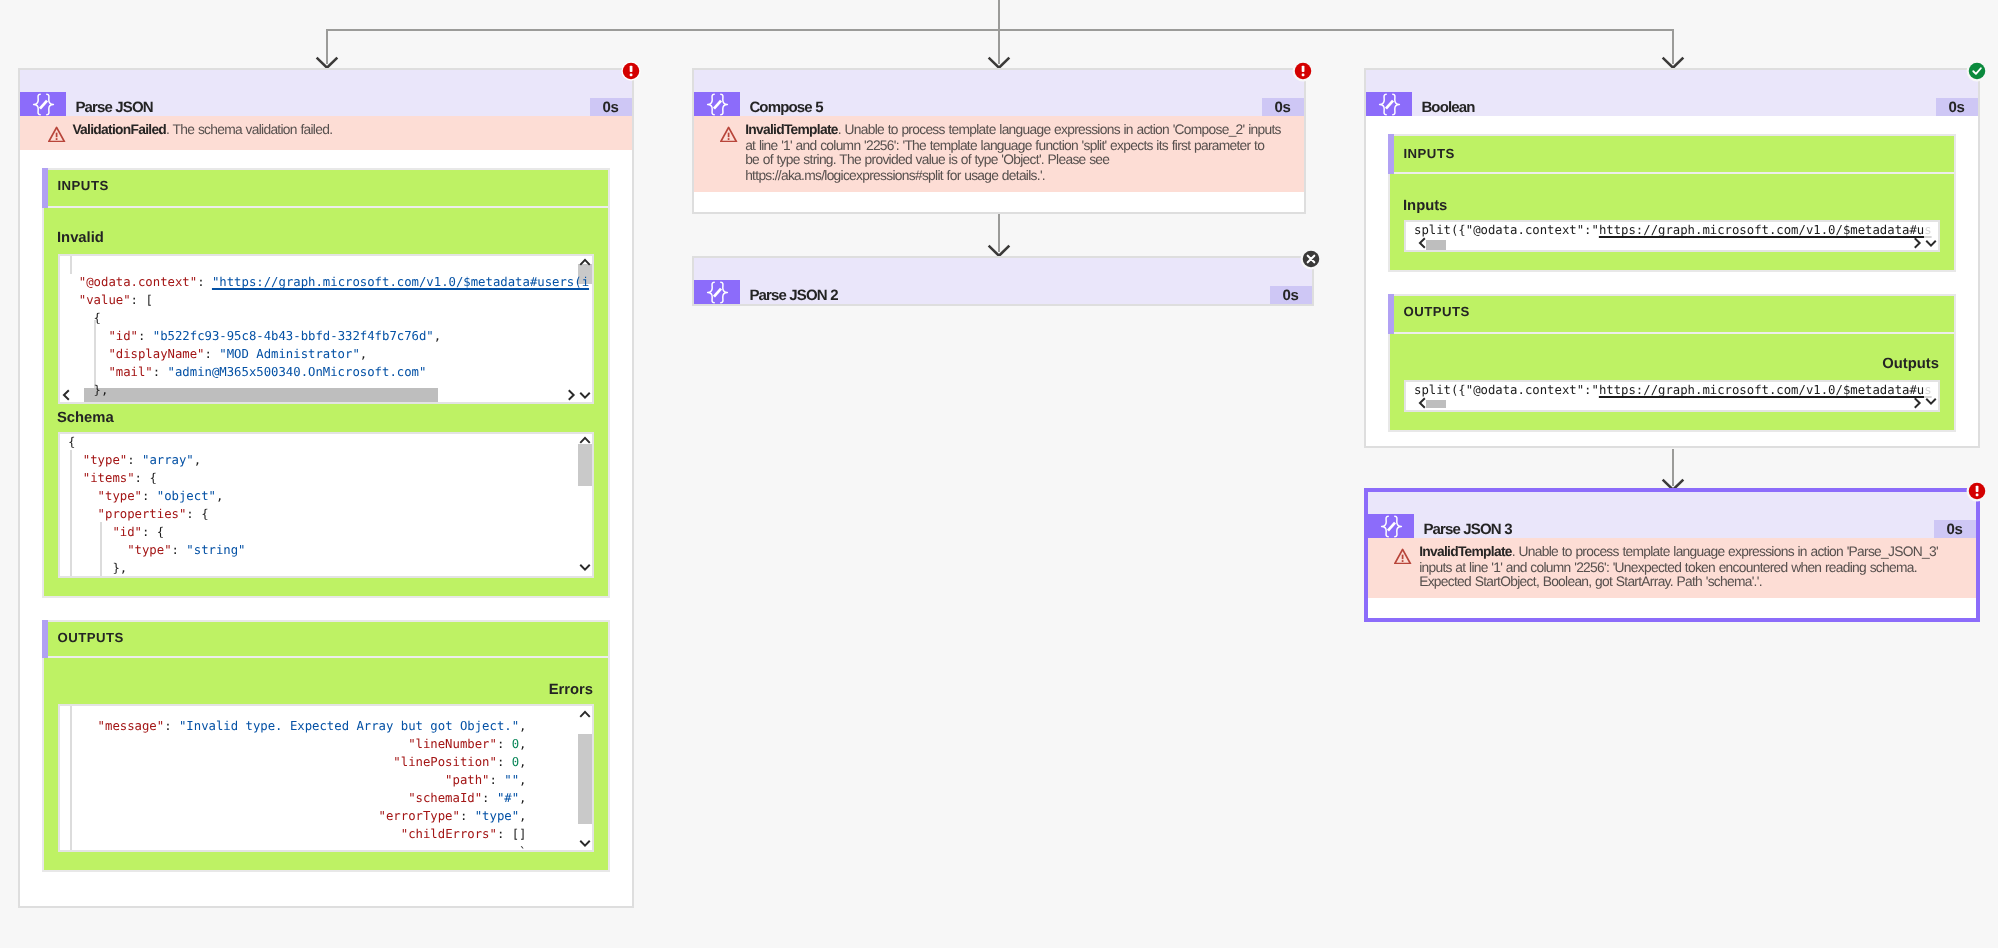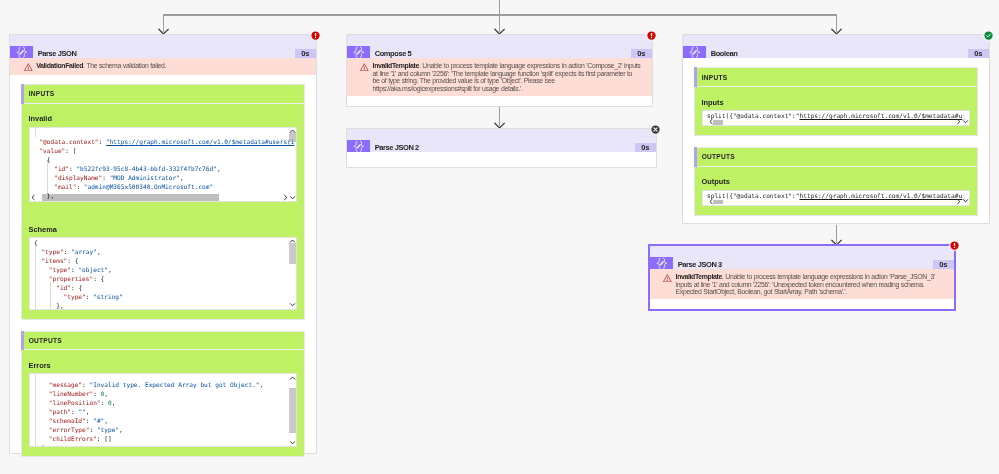--- a/index.html
+++ b/index.html
@@ -18,21 +18,21 @@
   .cdur{width:21.5px;flex:0 0 21.5px;background:#cec7f5;display:flex;align-items:center;justify-content:center;font-size:7.5px;letter-spacing:-0.2px;color:#242424;}
   .badge{position:absolute;width:11px;height:11px;right:-4.7px;top:-4.9px;}
 
   .errbar{background:#fdddd5;display:flex;align-items:flex-start;padding:4.4px 10px 3.6px 14px;}
   .errico{flex:0 0 8.6px;height:8.6px;margin-right:3.6px;margin-top:0.2px;}
   .errtxt{font-size:6.9px;line-height:7.45px;color:#57504e;letter-spacing:-0.35px;word-spacing:0.25px;flex:1;}
   .errtxt b{font-weight:bold;color:#272524;}
 
   .cbody{padding:9.4px 11px 9.5px 11px;}
   .sect{border:1px solid #e8e8e8;background:#bef264;margin-bottom:11px;}
-  .sect:last-child{margin-bottom:14px;}
+  .sect:last-child{margin-bottom:14px;text-align:right;}
   .shead{height:17.5px;display:flex;align-items:center;border-bottom:1px solid #ededed;
          padding-left:6.7px;font-size:6.6px;font-weight:bold;letter-spacing:.25px;color:#242424;position:relative;}
   .shead:before{content:"";position:absolute;left:-1px;top:-1px;bottom:-1px;width:2.6px;background:#b1a1f3;}
   .sbody{padding:9px 7.5px 9px 6.5px;}
   .flabel{font-size:7.4px;font-weight:bold;color:#242424;line-height:9px;margin-top:1.8px;margin-bottom:3.2px;}
 
   .codebox{border:1px solid #e3e3e3;background:#fff;position:relative;overflow:hidden;box-sizing:border-box;}
   .codepad{position:absolute;left:4.6px;top:1px;font-family:"DejaVu Sans Mono",monospace;
            font-size:6.15px;line-height:9.05px;white-space:pre;color:#1b1b1b;letter-spacing:0px;will-change:transform;}
   .cl{height:9.05px;}
@@ -122,21 +122,21 @@
             <div class="thumb" style="left:12.2px;width:177px;"></div>
           </div>
           <svg class="chev" viewBox="0 0 10 10" style="left:0px;bottom:0px;width:7px;height:7px;">
                 <path d="M6.3 1.6 L2.8 5 L6.3 8.4" fill="none" stroke="#2a2a2a" stroke-width="1.4"></path>
               </svg>
           <svg class="chev" viewBox="0 0 10 10" style="right:7px;bottom:0px;width:7px;height:7px;">
                 <path d="M3.4 1.6 L6.9 5 L3.4 8.4" fill="none" stroke="#2a2a2a" stroke-width="1.4"></path>
               </svg>
         <div class="codepad" style="top: 9.8px; left: 2px;"><div class="cl"><span>  </span><span class="k">"@odata.context"</span><span class="p">: </span><span class="lnk">"https://graph.microsoft.com/v1.0/$metadata#users(i</span></div><div class="cl"><span>  </span><span class="k">"value"</span><span class="p">: [</span></div><div class="cl"><span>    </span><span class="p">{</span></div><div class="cl"><span>      </span><span class="k">"id"</span><span class="p">: </span><span class="s">"b522fc93-95c8-4b43-bbfd-332f4fb7c76d"</span><span class="p">,</span></div><div class="cl"><span>      </span><span class="k">"displayName"</span><span class="p">: </span><span class="s">"MOD Administrator"</span><span class="p">,</span></div><div class="cl"><span>      </span><span class="k">"mail"</span><span class="p">: </span><span class="s">"admin@M365x500340.OnMicrosoft.com"</span></div><div class="cl"><span>    </span><span class="p">},</span></div></div>
             </div>
-        <div class="flabel" style="margin-top:23px;">Schema</div>
+        <div class="flabel" style="margin-top:2px;">Schema</div>
         <div class="codebox" id="cb-schema" style="height:73px;">
           <div class="guide" style="left:5.4px;top:8px;height:64px;"></div>
           <div class="guide" style="left:20.2px;top:44px;height:28px;"></div>
           <div class="vsb">
             <div class="thumb" style="top:5.5px;height:21px;"></div>
           </div>
           <svg class="chev" viewBox="0 0 10 10" style="right:0px;top:0.5px;width:7px;height:7px;">
                 <path d="M1.6 6.3 L5 2.8 L8.4 6.3" fill="none" stroke="#2a2a2a" stroke-width="1.4"></path>
               </svg>
           <svg class="chev" viewBox="0 0 10 10" style="right:0px;bottom:0.5px;width:7px;height:7px;">
@@ -193,21 +193,21 @@
   <div class="errbar" style="padding-right:11.2px;padding-left:13.4px;">
     <svg class="errico" viewBox="0 0 16 16">
       <path d="M8 1.3 L15.3 14.6 L0.7 14.6 Z" fill="none" stroke="#b8453a" stroke-width="1.6" stroke-linejoin="round"></path>
       <rect x="7.2" y="6.2" width="1.6" height="4.2" fill="#b8453a"></rect>
       <rect x="7.2" y="11.3" width="1.6" height="1.7" fill="#b8453a"></rect>
     </svg>
     <div class="errtxt"><b>InvalidTemplate</b><span>. Unable to process template language expressions in action 'Compose_2' inputs at line '1' and column '2256': 'The template language function 'split' expects its first parameter to be of type string. The provided value is of type 'Object'. Please see https://aka.ms/logicexpressions#split for usage details.'.</span></div>
   </div>
 </div>
 
-<div class="card" id="card-parsejson2" style="left:346px;top:128px;width:311px;height:40px;">
+<div class="card" id="card-parsejson2" style="left:346px;top:128px;width:311px;height:25px;">
   <div class="chead">
     <div class="cicon">
   <svg width="13.5" height="12.5" viewBox="0 0 27 25">
         <g fill="none" stroke="#ffffff" stroke-width="1.5" stroke-linecap="round" stroke-linejoin="round">
           <path d="M10.2 2.3 C7.2 2.3 8.2 5.2 8.2 8.1 C8.2 10.7 6.4 12.5 3.6 12.5 C6.4 12.5 8.2 14.3 8.2 16.9 C8.2 19.8 7.2 22.7 10.2 22.7"></path>
           <path d="M16.8 2.3 C19.8 2.3 18.8 5.2 18.8 8.1 C18.8 10.7 20.6 12.5 23.4 12.5 C20.6 12.5 18.8 14.3 18.8 16.9 C18.8 19.8 19.8 22.7 16.8 22.7"></path>
         </g>
         <path d="M16.0 7.8 L18.1 9.5 L11.0 17.4 L8.9 15.7 Z" fill="#ffffff"></path>
       </svg>
     </div>
@@ -281,21 +281,21 @@
               </svg>
           <svg class="chev" viewBox="0 0 10 10" style="right:7px;bottom:0px;width:7px;height:7px;">
                 <path d="M3.4 1.6 L6.9 5 L3.4 8.4" fill="none" stroke="#2a2a2a" stroke-width="1.4"></path>
               </svg>
         </div>
       </div>
     </div>
   </div>
 </div>
 
-<div class="card sel" id="card-parsejson3" style="left:648px;top:244px;width:308px;height:67px;">
+<div class="card sel" id="card-parsejson3" style="left:682px;top:244px;width:308px;height:67px;">
   <div class="chead">
     <div class="cicon">
   <svg width="13.5" height="12.5" viewBox="0 0 27 25">
         <g fill="none" stroke="#ffffff" stroke-width="1.5" stroke-linecap="round" stroke-linejoin="round">
           <path d="M10.2 2.3 C7.2 2.3 8.2 5.2 8.2 8.1 C8.2 10.7 6.4 12.5 3.6 12.5 C6.4 12.5 8.2 14.3 8.2 16.9 C8.2 19.8 7.2 22.7 10.2 22.7"></path>
           <path d="M16.8 2.3 C19.8 2.3 18.8 5.2 18.8 8.1 C18.8 10.7 20.6 12.5 23.4 12.5 C20.6 12.5 18.8 14.3 18.8 16.9 C18.8 19.8 19.8 22.7 16.8 22.7"></path>
         </g>
         <path d="M16.0 7.8 L18.1 9.5 L11.0 17.4 L8.9 15.7 Z" fill="#ffffff"></path>
       </svg>
     </div>

